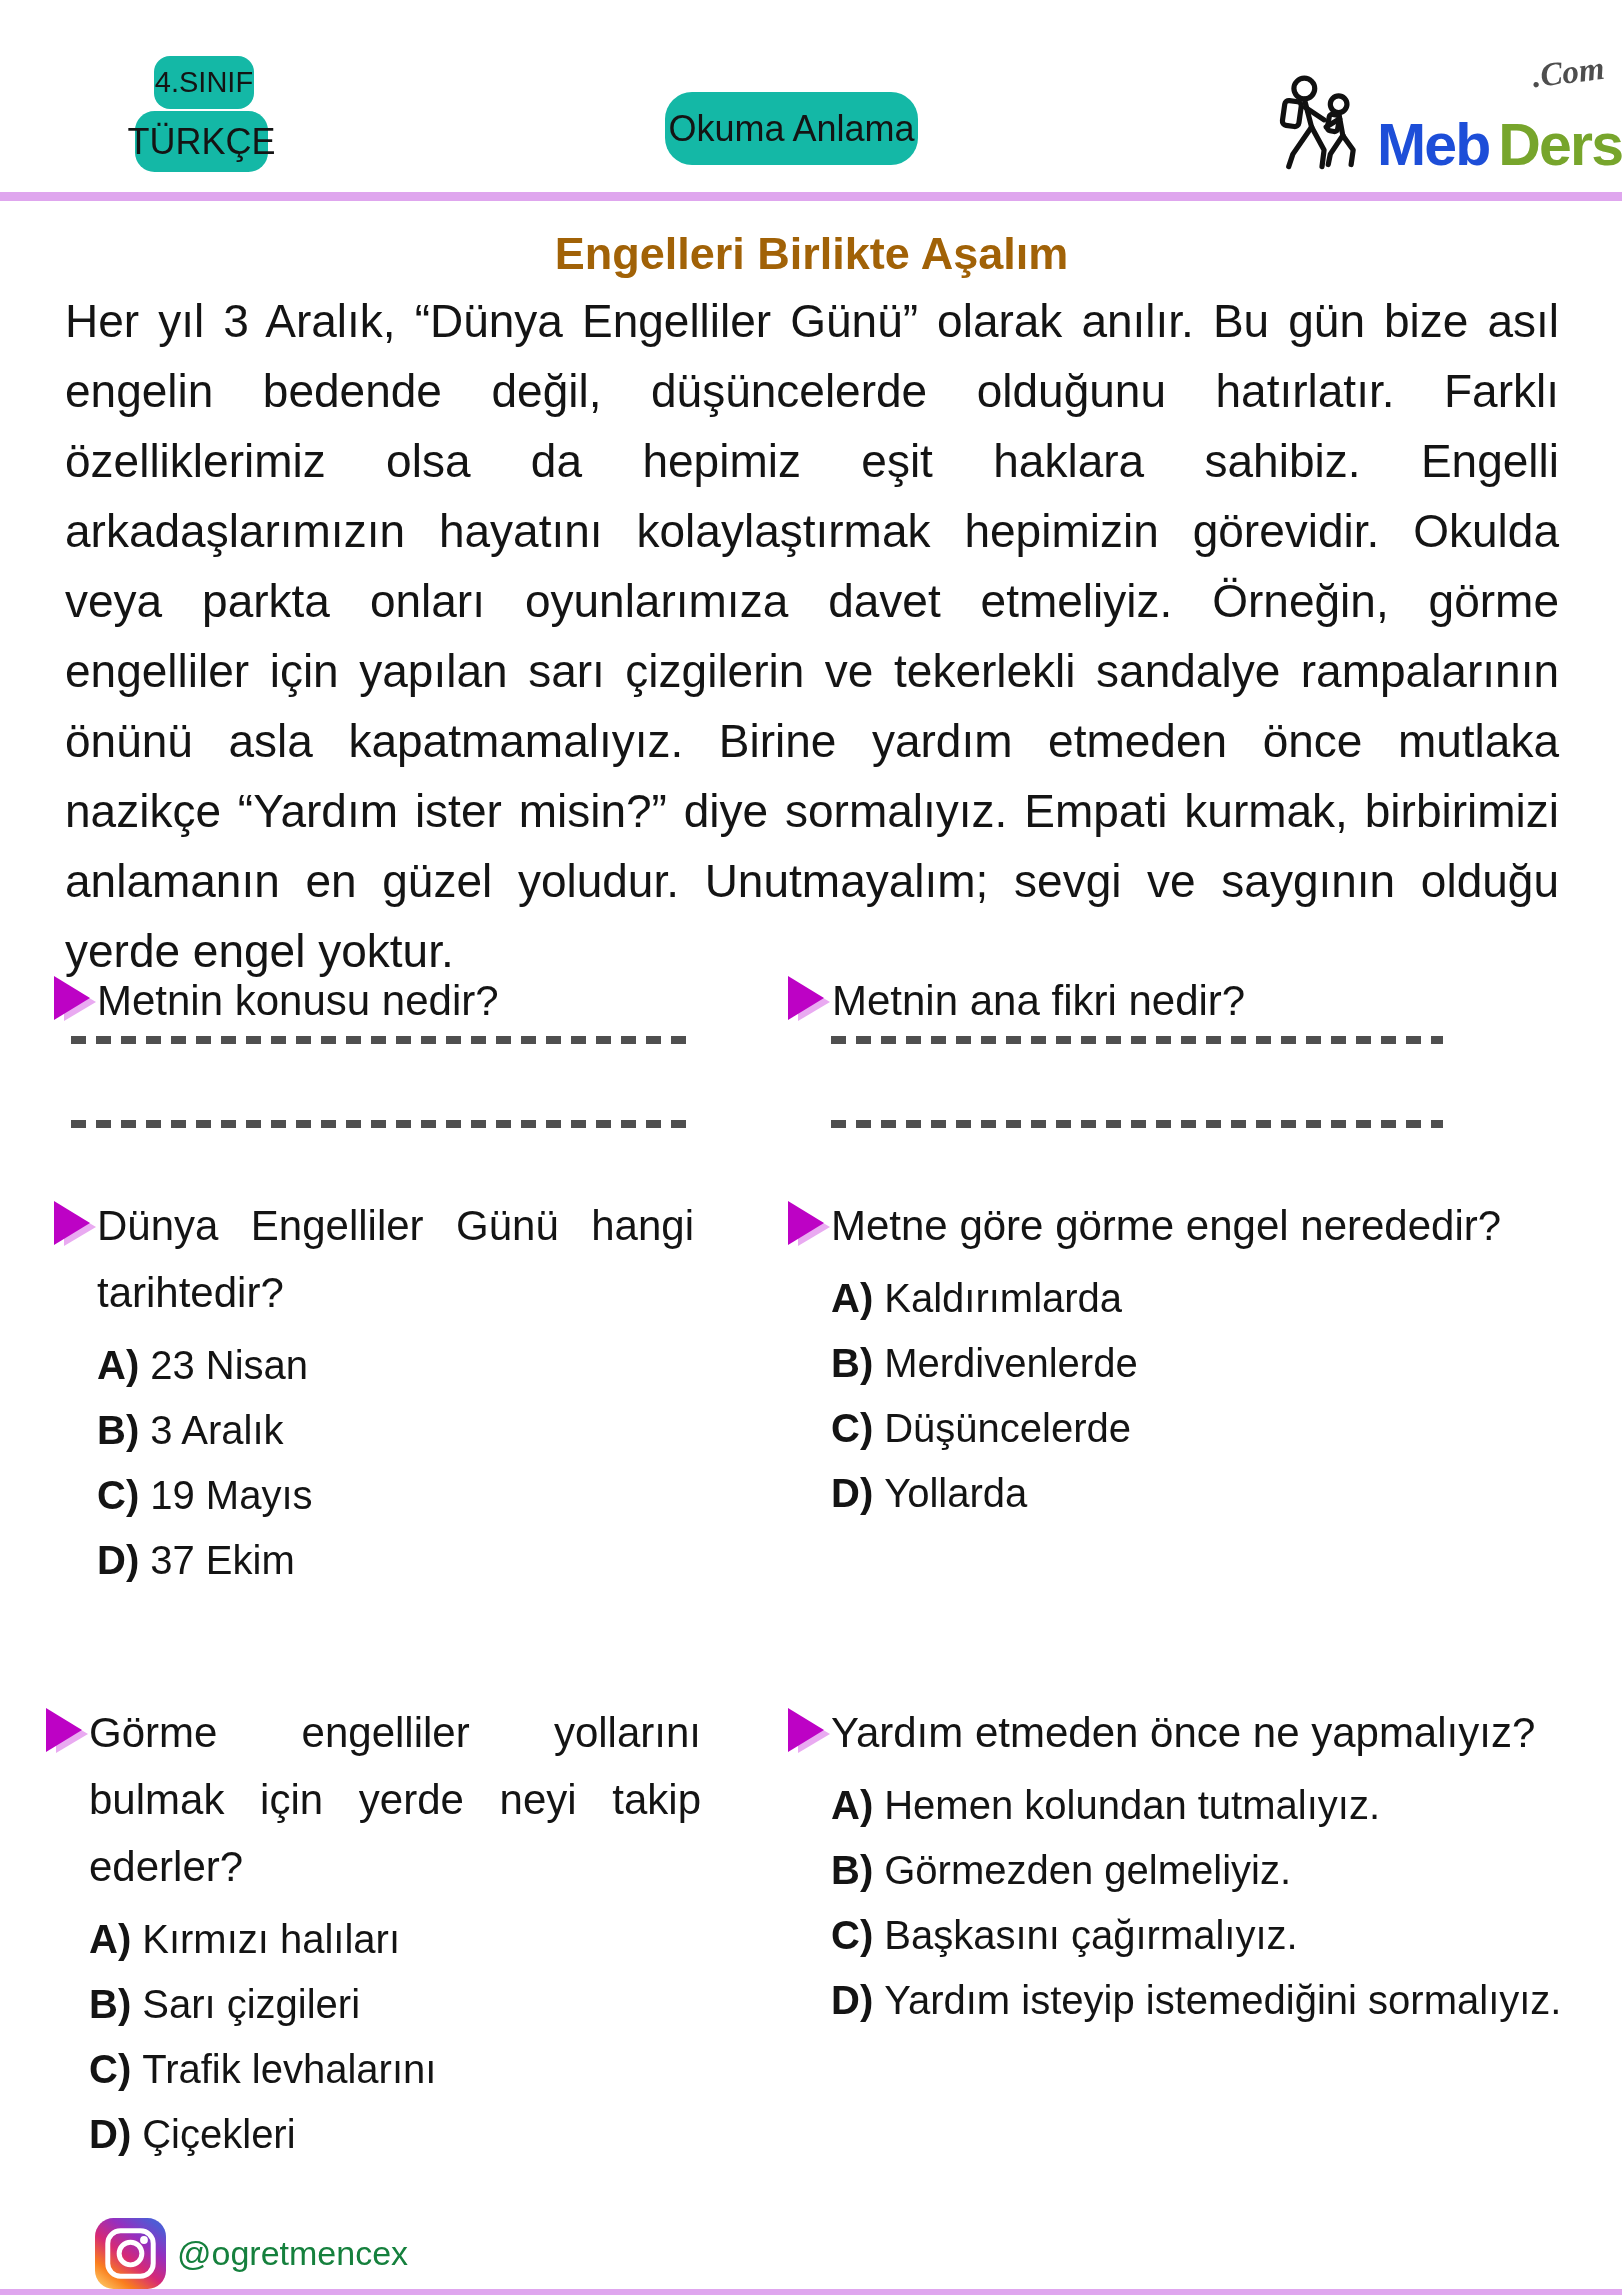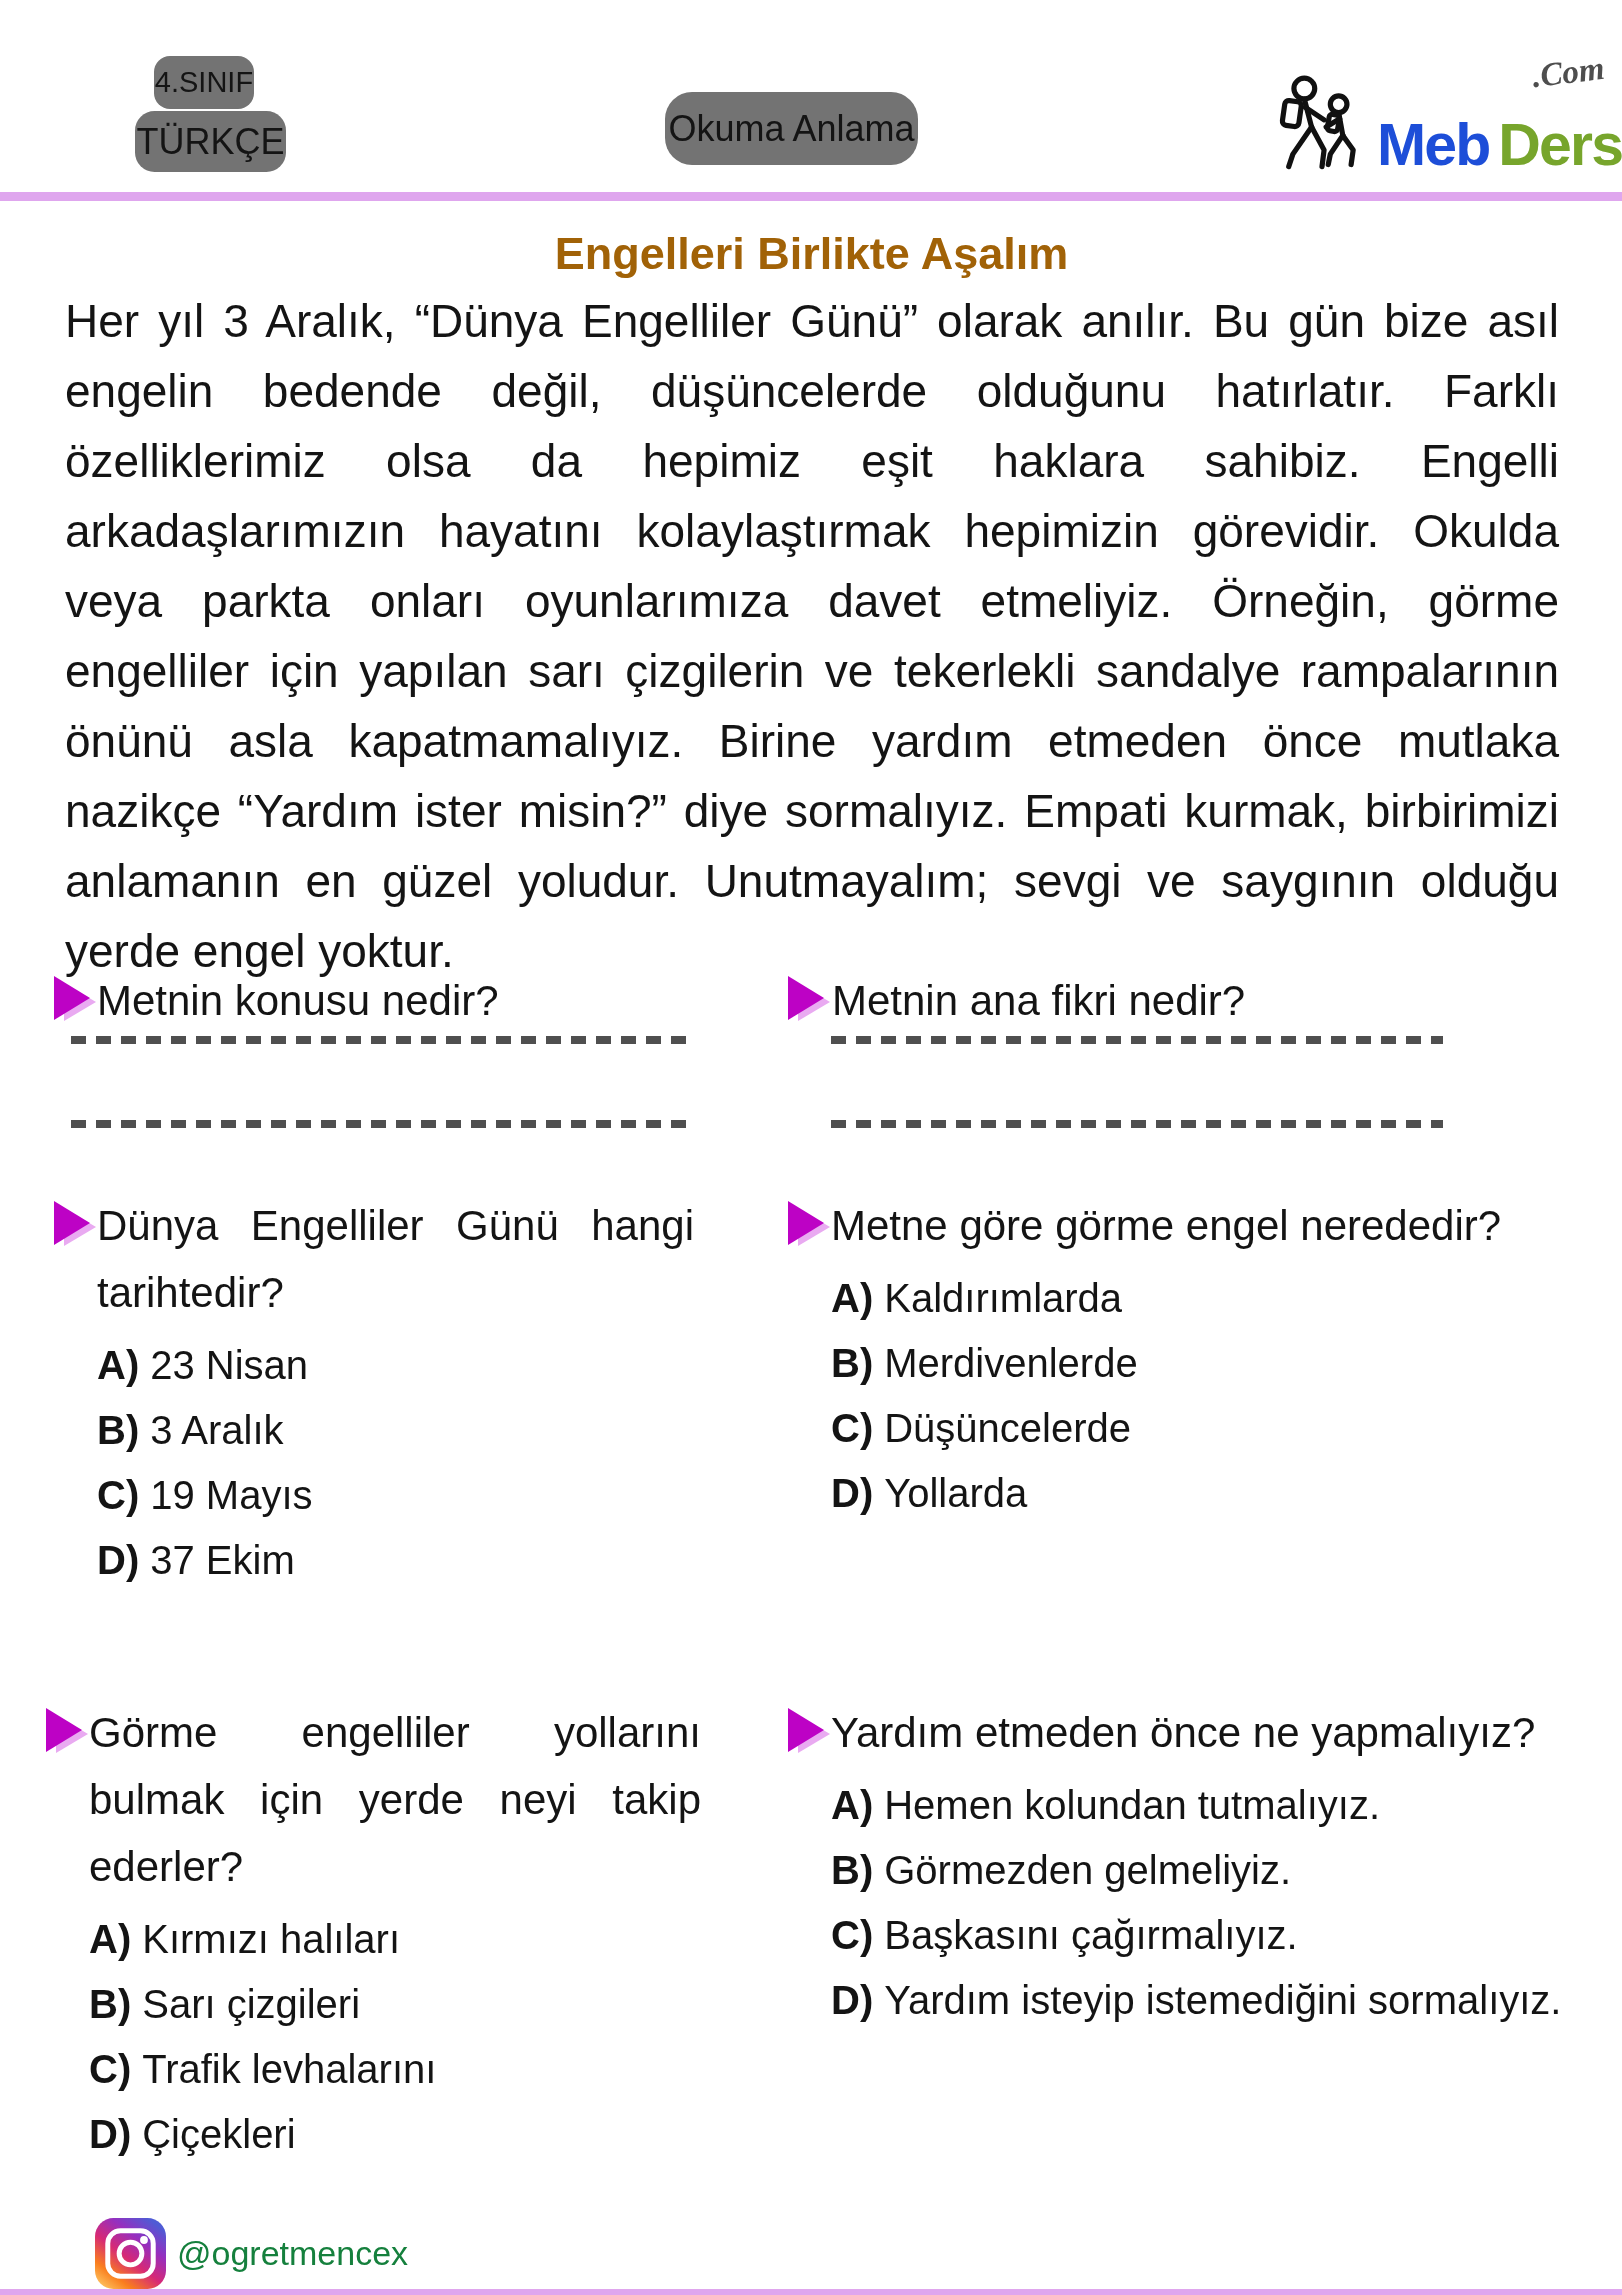--- a/index.html
+++ b/index.html
@@ -1,23 +1,23 @@
 <!DOCTYPE html>
 <html lang="tr" style="font-size:9.8px"><head>
 <meta charset="utf-8">
 <style>
   html,body{margin:0;padding:0;background:#fff;}
   .page{position:relative;width:1623px;height:2295px;background:#ffffff;overflow:hidden;
         font-family:"Liberation Sans",sans-serif;color:#141414;}
 
   
-  .badge{position:absolute;background:#737373;display:flex;align-items:center;justify-content:center;
+  .badge{position:absolute;background:#14b8a6;display:flex;align-items:center;justify-content:center;
          color:#141414;white-space:nowrap;}
   .badge-grade{left:154px;top:56px;width:100px;height:53px;border-radius:16px;font-size:29px;}
-  .badge-subject{left:135px;top:111px;width:151px;height:61px;border-radius:19.6px;font-size:36px;}
+  .badge-subject{left:135px;top:111px;width:133px;height:61px;border-radius:19.6px;font-size:36px;}
   .badge-topic{left:665px;top:92px;width:253px;height:73px;border-radius:27px;font-size:36px;}
 
   
   .logo{position:absolute;left:1270px;top:61px;width:331px;height:122px;}
   .logo-walkers{position:absolute;left:0px;top:12.2px;width:104px;height:104px;}
   .logo-text{position:absolute;left:107px;bottom:3.7px;font-size:59px;font-weight:bold;letter-spacing:-1.8px;white-space:nowrap;}
   .logo-meb{color:#1d4ed8;}
   .logo-ders{color:#77a52c;margin-left:8.6px;}
   .logo-com{position:absolute;right:-3.7px;top:-7.3px;font-size:33px;font-weight:bold;font-style:italic;
             color:#4e4e4e;transform:rotate(-7deg);font-family:"Liberation Serif",serif;}

